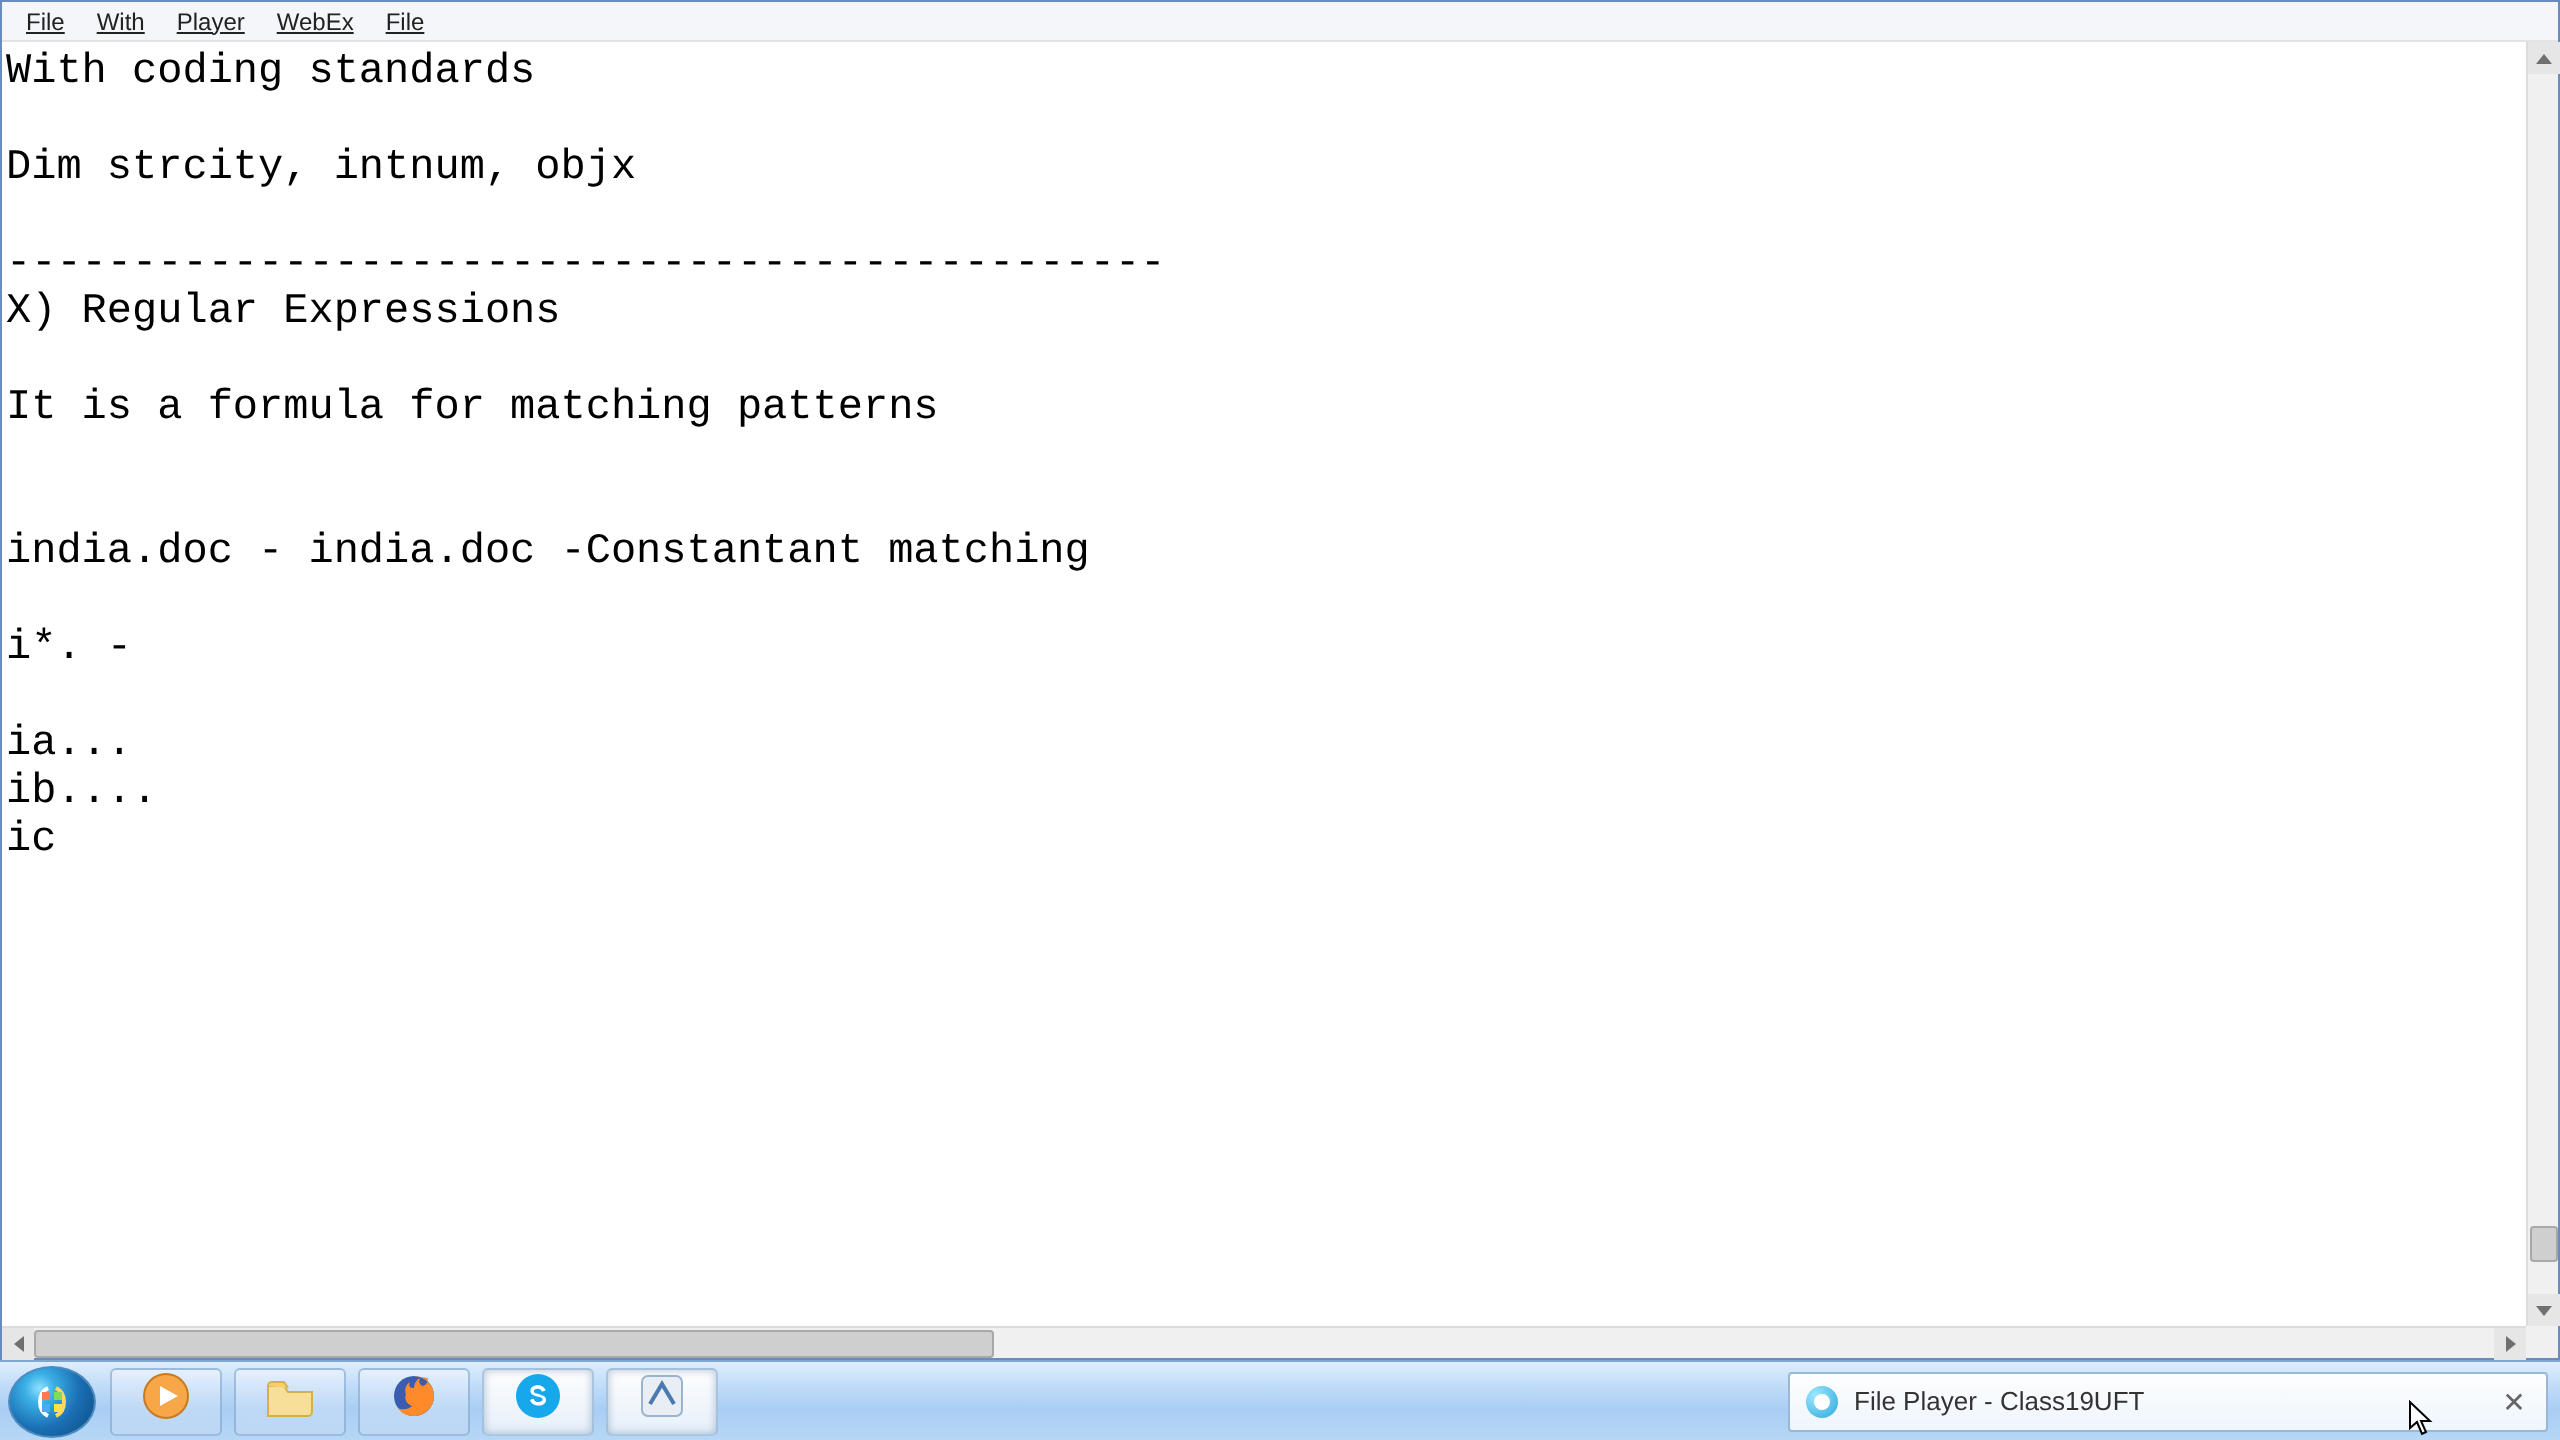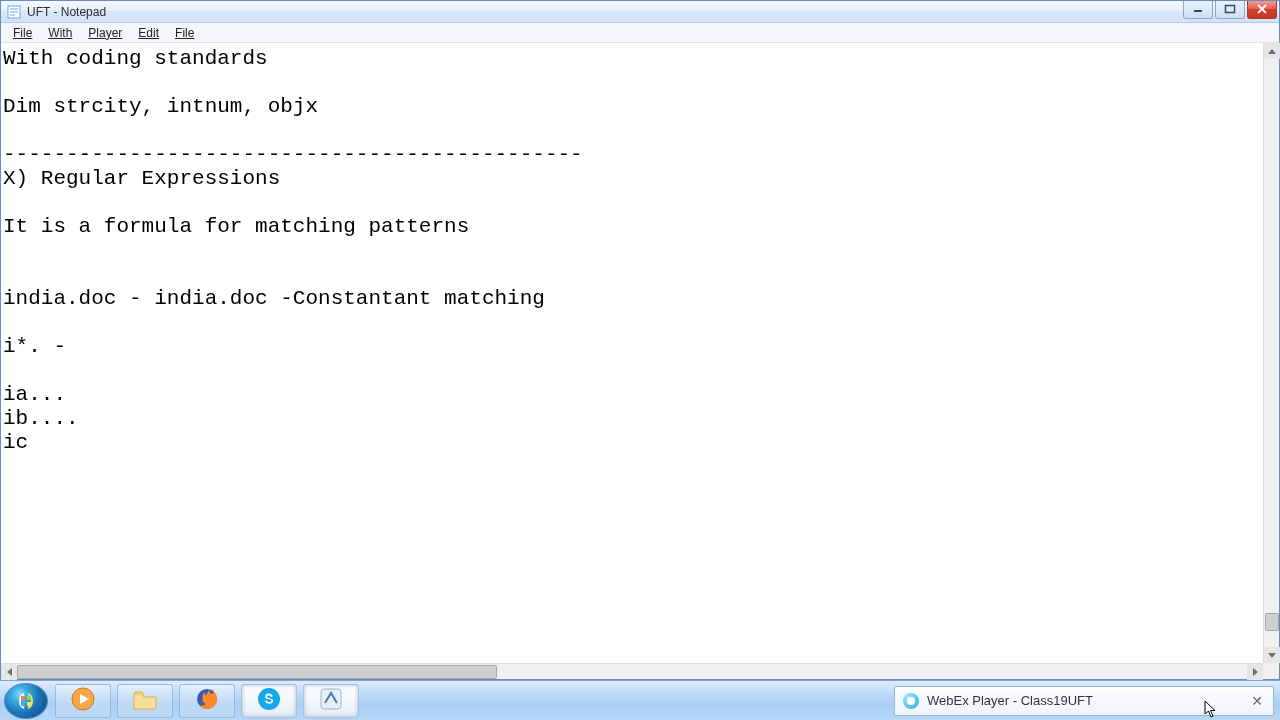--- a/index.html
+++ b/index.html
@@ -111,53 +111,26 @@
 
   .cursor { position:absolute; left:1204px; top:700px; width:14px; height:18px; pointer-events:none; }
 
   .tri { width:0;height:0; }
 </style>
 </head>
 <body>
 
 <div class="window">
 
-  <div class="titlebar">
-    <span class="app-icon">
-      <svg viewBox="0 0 14 14">
-          <rect x="1" y="1" width="12" height="12" fill="#fff" stroke="#69a8e6"></rect>
-          <path d="M3 4h8M3 7h8M3 10h5" stroke="#69a8e6" stroke-width="1"></path>
-        </svg>
-    </span>
-    <span class="title-text">UFT - Notepad</span>
-    <span class="spacer"></span>
-    <div class="win-controls">
-      <div class="win-btn">
-        <svg viewBox="0 0 12 10">
-            <path d="M2 7h8" stroke="#3a4a5a" stroke-width="2"></path>
-          </svg>
-      </div>
-      <div class="win-btn">
-        <svg viewBox="0 0 12 10">
-            <rect x="1.5" y="1.5" width="9" height="7" fill="none" stroke="#3a4a5a" stroke-width="1.5"></rect>
-          </svg>
-      </div>
-      <div class="win-btn close">
-        <svg viewBox="0 0 12 10">
-            <path d="M2 1l8 8M10 1l-8 8" stroke-width="1.8"></path>
-          </svg>
-      </div>
-    </div>
-  </div>
 
   <div class="menubar">
     <span class="menu-item">File</span>
     <span class="menu-item">With</span>
     <span class="menu-item">Player</span>
-    <span class="menu-item">Edit</span>
+    <span class="menu-item">WebEx</span>
     <span class="menu-item">File</span>
   </div>
 
   <div class="editor-wrap">
     <div class="editor">With coding standards
 
 Dim strcity, intnum, objx
 
 ----------------------------------------------
 X) Regular Expressions
@@ -247,20 +220,20 @@
         </svg>
     </span>
   </div>
   <div class="tb-spacer"></div>
   <div class="notification">
     <span class="nicon">
       <svg width="10" height="10" viewBox="0 0 10 10">
           <circle cx="5" cy="5" r="4" fill="#fff"></circle>
         </svg>
     </span>
-    <span class="ntext">WebEx Player - Class19UFT</span>
+    <span class="ntext">File Player - Class19UFT</span>
     <span class="nclose">✕</span>
   </div>
 </div>
 
 <svg class="cursor" viewBox="0 0 14 18">
   <path d="M1 1 L1 14 L4.5 11 L7 17 L9 16 L6.5 10.5 L11 10.5 Z" fill="#fff" stroke="#000" stroke-width="1"></path>
 </svg>
 
 </body></html>

